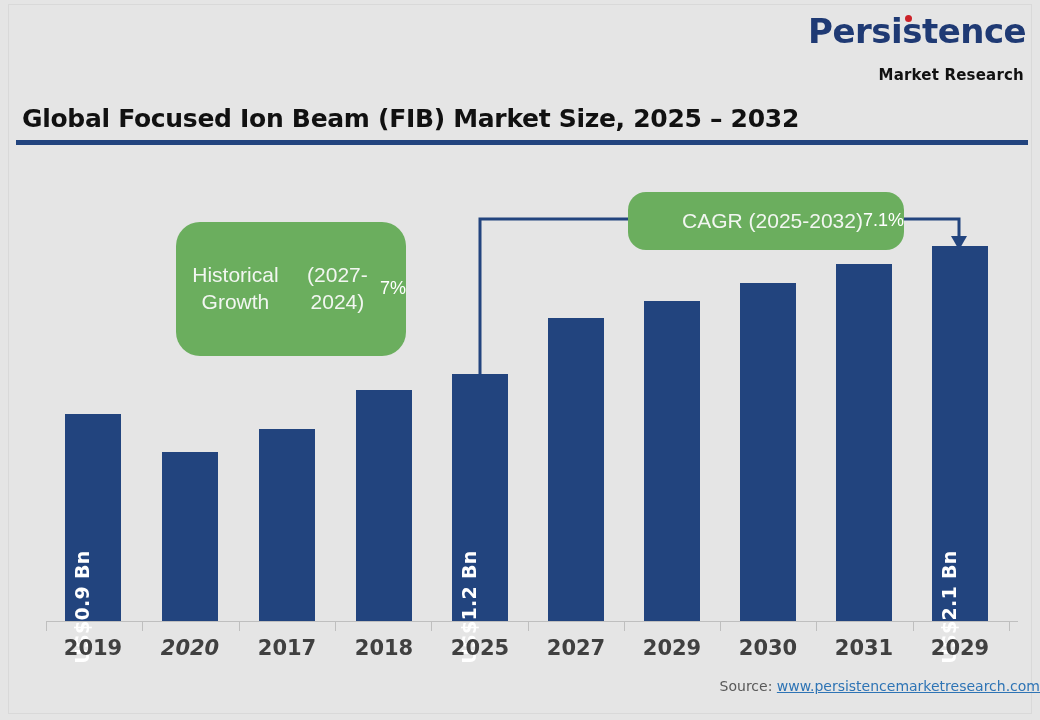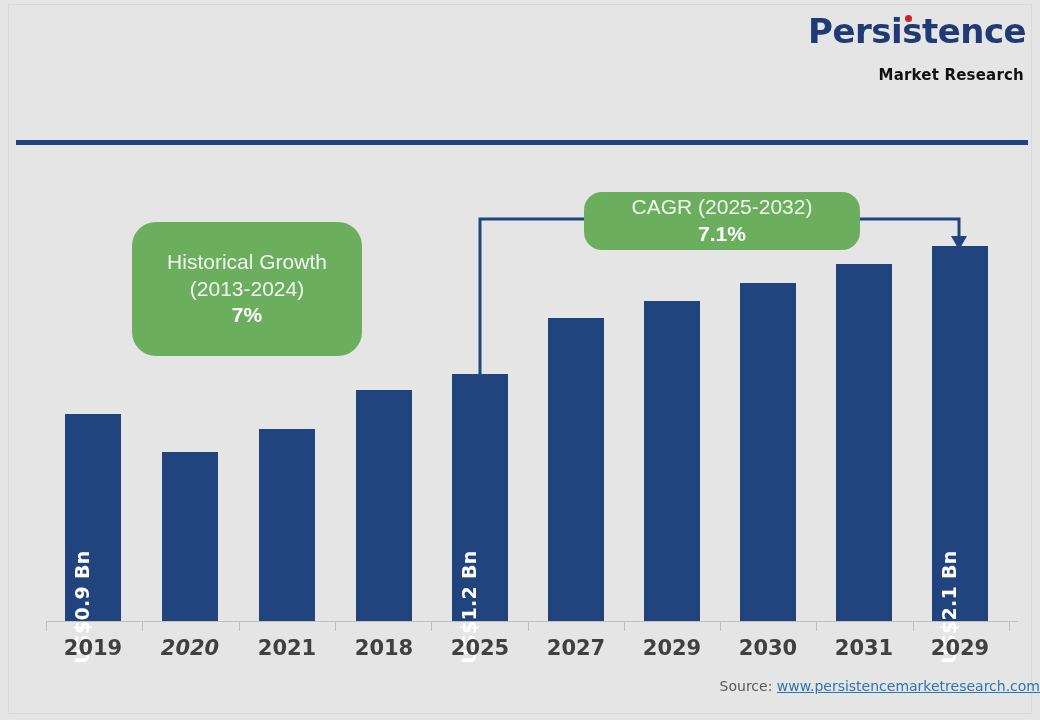--- a/index.html
+++ b/index.html
@@ -142,32 +142,33 @@
 
   
   .callout {
     position: absolute;
     background: #6BAE5E;
     border-radius: 24px;
     color: #ffffff;
     text-align: center;
     box-sizing: border-box;
     display: flex;
-    flex-direction: column;
+    flex-direction: row;
     align-items: center;
-    justify-content: center;
+    justify-content: flex-end;
+    margin-left: 44px;
   }
   .callout-line {
     font-size: 21px;
     line-height: 1.28;
     color: #f2f6f1;
   }
   .callout-value {
-    font-size: 21px;
-    font-weight: bold;
+    font-size: 18px;
+    font-weight: normal;
     line-height: 1.28;
     color: #ffffff;
   }
   #callout-historical {
     left: 132px;
     top: 222px;
     width: 230px;
     height: 134px;
   }
   #callout-cagr {
@@ -214,20 +215,21 @@
   <div class="page-border"></div>
 
   <div class="logo">
     <span class="logo-main">
       <span>Persistence</span>
       <span class="logo-dot"></span>
     </span>
     <span class="logo-sub">Market Research</span>
   </div>
 
+  <div class="title">Global Focused Ion Beam (FIB) Market Size, 2025 – 2032</div>
   <div class="title-rule"></div>
 
   <div class="plot">
 
     <div class="bar" id="bar-0" style="left: 65px; width: 56px; top: 414px; height: 207px; bottom: auto; background: rgb(34, 68, 126);">
       <span class="bar-label">US$0.9 Bn</span>
     </div>
     <div class="bar" id="bar-1" style="left: 162px; width: 56px; top: 452px; height: 169px; bottom: auto; background: rgb(34, 68, 126);"></div>
     <div class="bar" id="bar-2" style="left: 259px; width: 56px; top: 429px; height: 192px; bottom: auto; background: rgb(34, 68, 126);"></div>
     <div class="bar" id="bar-3" style="left: 356px; width: 56px; top: 390px; height: 231px; bottom: auto; background: rgb(34, 68, 126);"></div>
@@ -252,38 +254,38 @@
         <div class="tick" style="left: 528px;"></div>
         <div class="tick" style="left: 624px;"></div>
         <div class="tick" style="left: 720px;"></div>
         <div class="tick" style="left: 816px;"></div>
         <div class="tick" style="left: 913px;"></div>
         <div class="tick" style="left: 1009px;"></div>
       </div>
     <div id="cat-labels">
         <div class="cat-label" style="left: 45px; width: 96px;">2019</div>
         <div class="cat-label" style="left: 142px; width: 96px; font-style: italic;">2020</div>
-        <div class="cat-label" style="left: 239px; width: 96px;">2021</div>
+        <div class="cat-label" style="left: 239px; width: 96px;">2017</div>
         <div class="cat-label" style="left: 336px; width: 96px;">2018</div>
         <div class="cat-label" style="left: 432px; width: 96px;">2025</div>
         <div class="cat-label" style="left: 528px; width: 96px;">2027</div>
         <div class="cat-label" style="left: 624px; width: 96px;">2029</div>
         <div class="cat-label" style="left: 720px; width: 96px;">2030</div>
         <div class="cat-label" style="left: 816px; width: 96px;">2031</div>
         <div class="cat-label" style="left: 912px; width: 96px;">2029</div>
       </div>
 
     <svg class="connector" viewBox="0 0 1040 720">
       <path d="M480,374 L480,219 L959,219 L959,238" fill="none" stroke="#22447E" stroke-width="3"></path>
       <path d="M951,236 L959,250 L967,236 Z" fill="#22447E"></path>
     </svg>
 
     <div class="callout" id="callout-historical">
       <div class="callout-line">Historical Growth</div>
-      <div class="callout-line">(2013-2024)</div>
+      <div class="callout-line">(2027-2024)</div>
       <div class="callout-value">7%</div>
     </div>
 
     <div class="callout" id="callout-cagr">
       <div class="callout-line">CAGR (2025-2032)</div>
       <div class="callout-value">7.1%</div>
     </div>
   </div>
 
   <div class="source">

